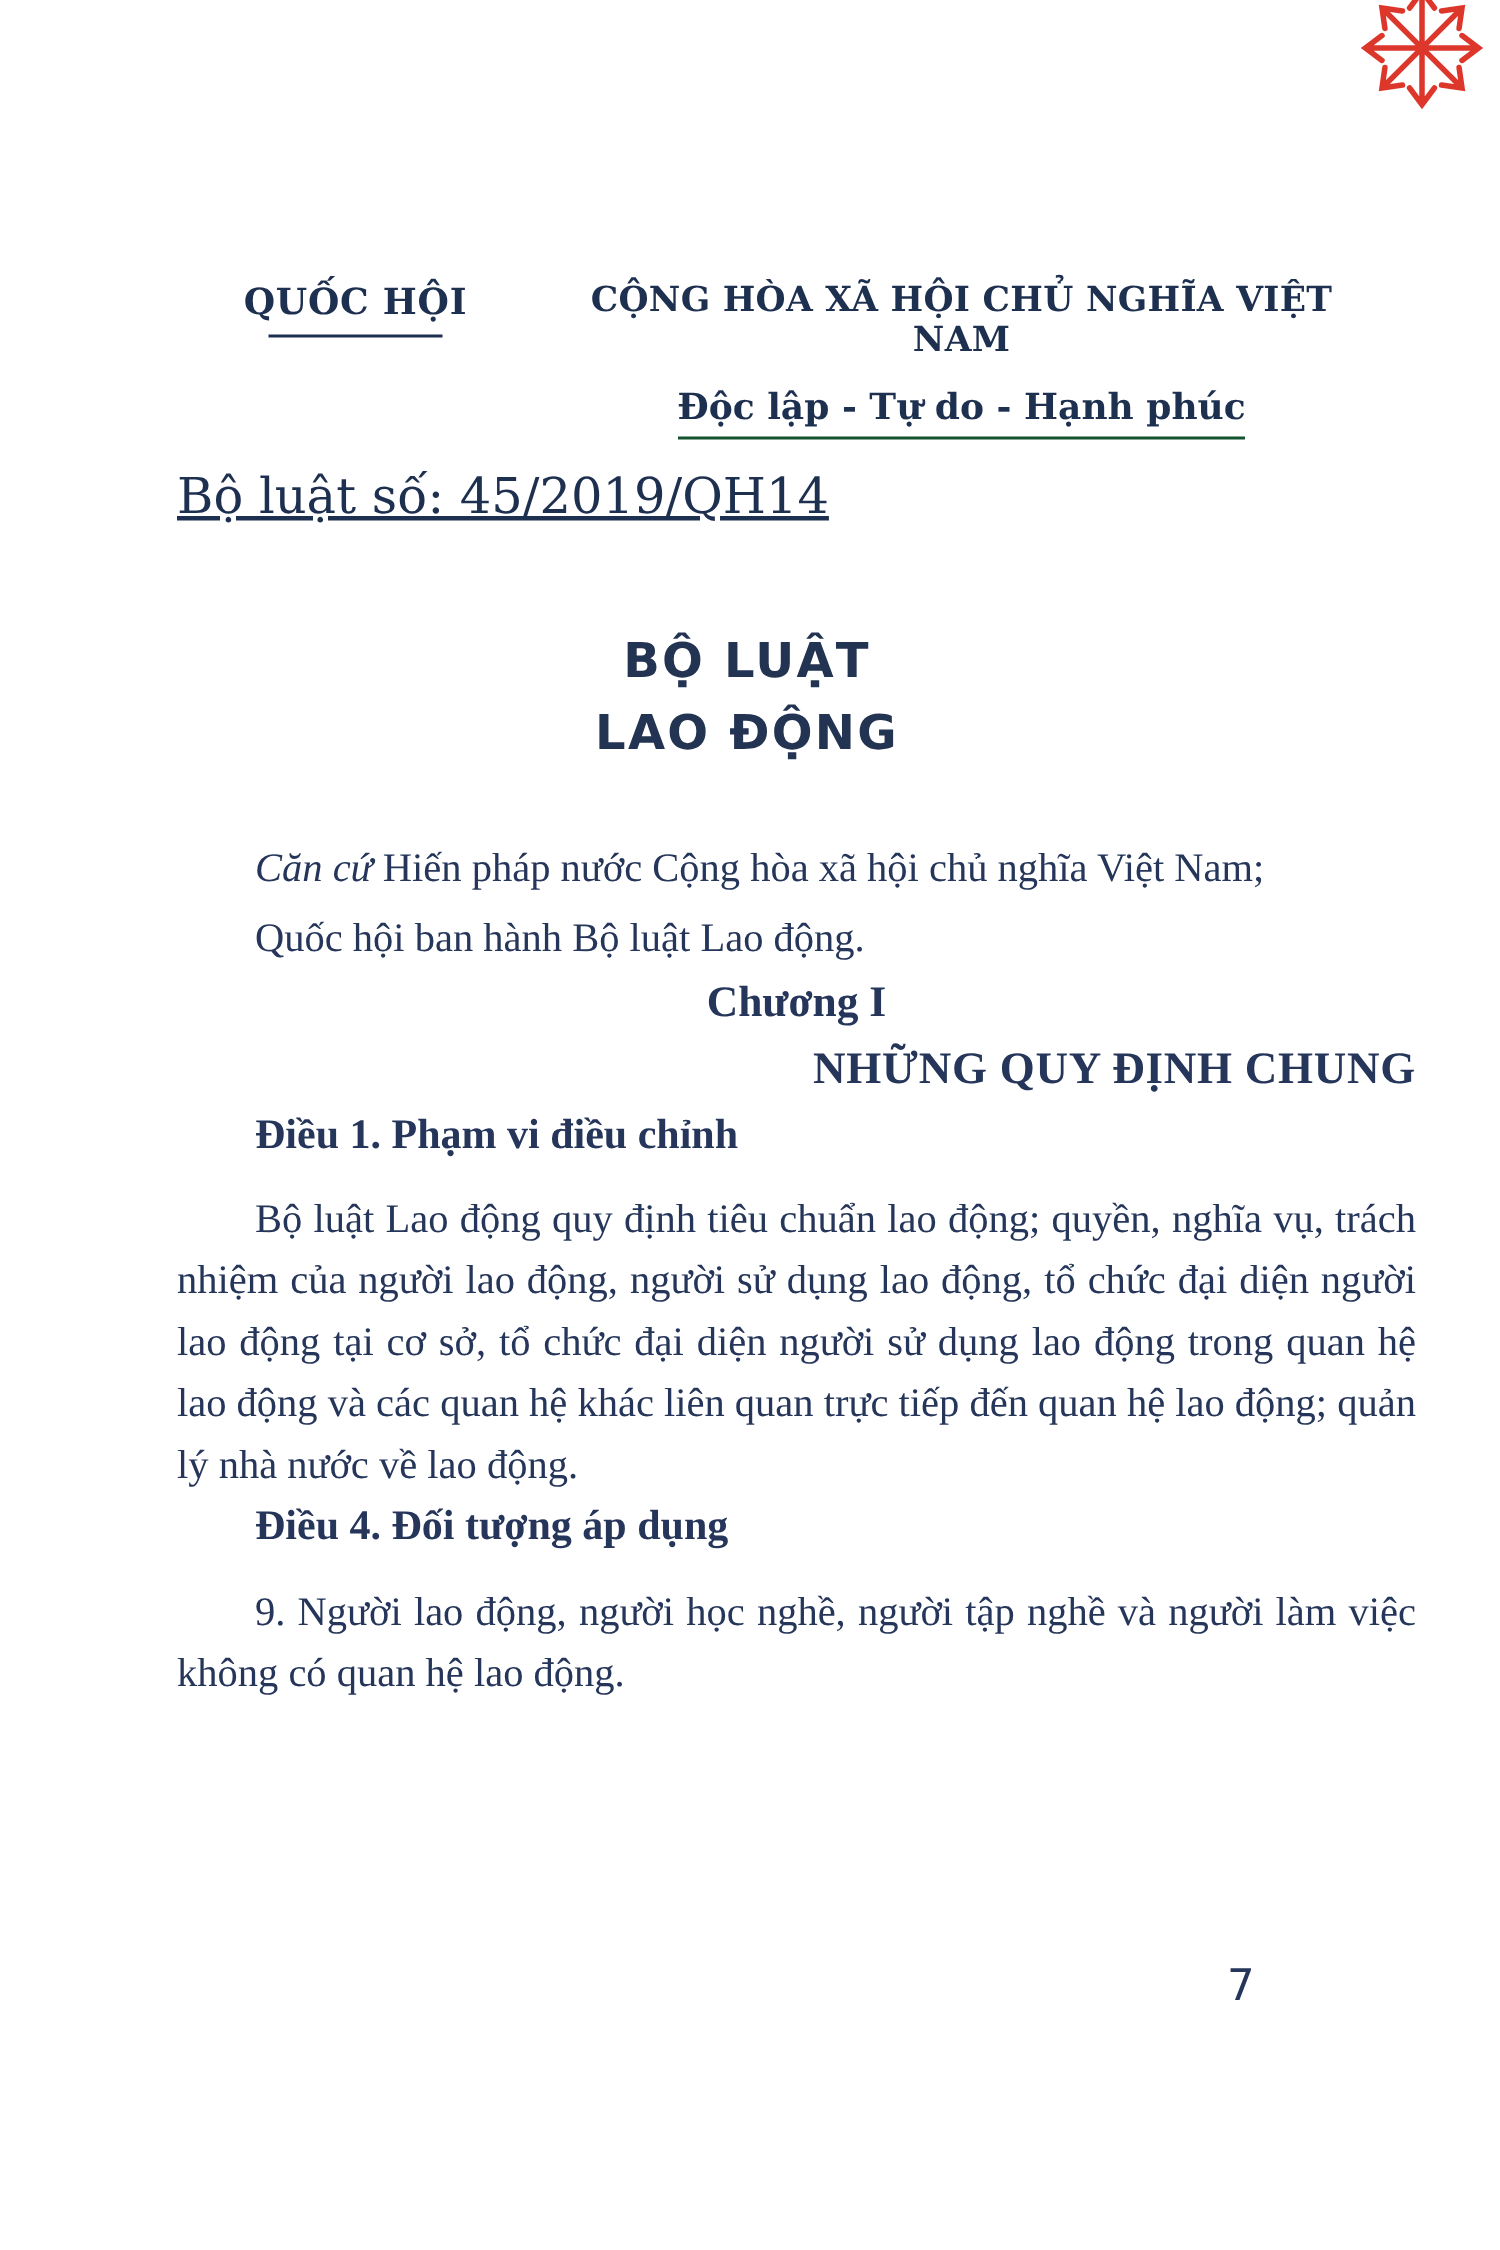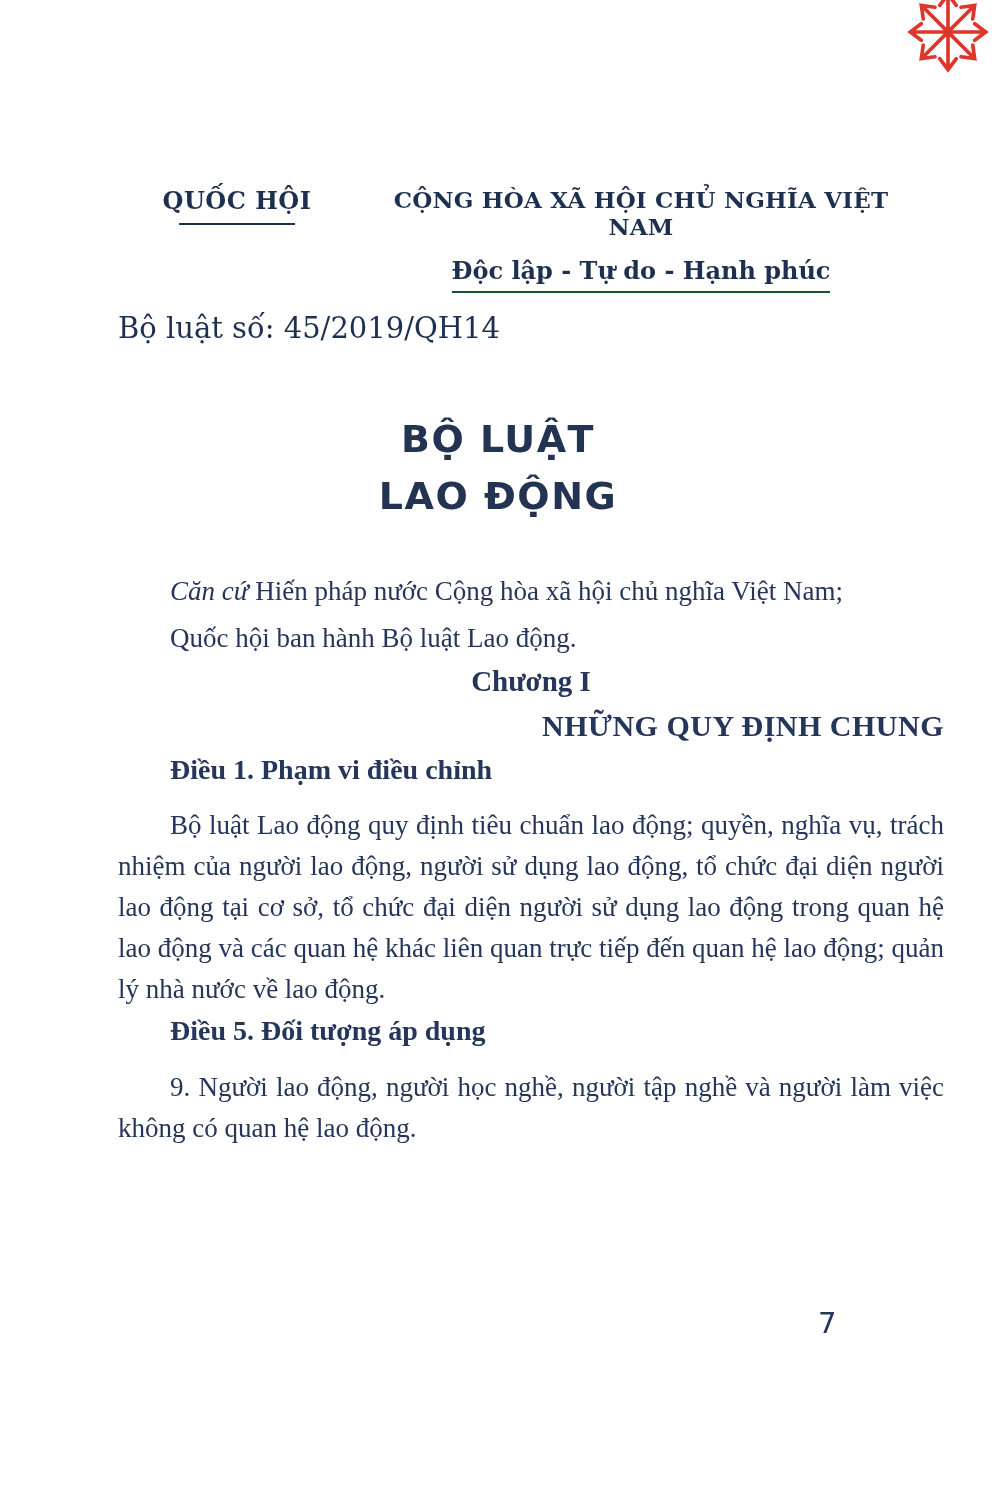--- a/index.html
+++ b/index.html
@@ -37,29 +37,30 @@
     display:inline-block;
     margin-top:16px;
     font-weight:bold;
     font-size:24px;
     padding-bottom:6px;
     border-bottom:2px solid #14532d;
   }
   .code {
     padding:18px 0 0 118px;
     font-family:"DejaVu Serif", "Liberation Serif", serif;
-    font-size:29px;
+    font-size:33px;
     color:#1e3050;
+    text-decoration:underline;
   }
   
   .doc-title {
     margin-top:66px;
     text-align:center;
     font-weight:bold;
-    font-size:38px;
+    font-size:32px;
     line-height:1.5;
     letter-spacing:1.5px;
     color:#233352;
     padding-right:4px;
   }
   
   .body-area {
     padding:0 56px 0 118px;
     font-size:27px;
     line-height:1.52;
@@ -163,20 +164,20 @@
       <p><span class="preamble-lead">Căn cứ</span><span> Hiến pháp nước Cộng hòa xã hội chủ nghĩa Việt Nam;</span></p>
       <p class="preamble-second">Quốc hội ban hành Bộ luật Lao động.</p>
     </div>
 
     <p class="chapter-label">Chương I</p>
     <p class="chapter-title">NHỮNG QUY ĐỊNH CHUNG</p>
 
     <p class="article-heading">Điều 1. Phạm vi điều chỉnh</p>
     <p class="article-body">Bộ luật Lao động quy định tiêu chuẩn lao động; quyền, nghĩa vụ, trách nhiệm của người lao động, người sử dụng lao động, tổ chức đại diện người lao động tại cơ sở, tổ chức đại diện người sử dụng lao động trong quan hệ lao động và các quan hệ khác liên quan trực tiếp đến quan hệ lao động; quản lý nhà nước về lao động.</p>
 
-    <p class="article-heading">Điều 5. Đối tượng áp dụng</p>
+    <p class="article-heading">Điều 4. Đối tượng áp dụng</p>
     <p class="article-body">9. Người lao động, người học nghề, người tập nghề và người làm việc không có quan hệ lao động.</p>
 
   </div>
 
   <div class="page-number">7</div>
 
 </div>
 
 </body></html>

